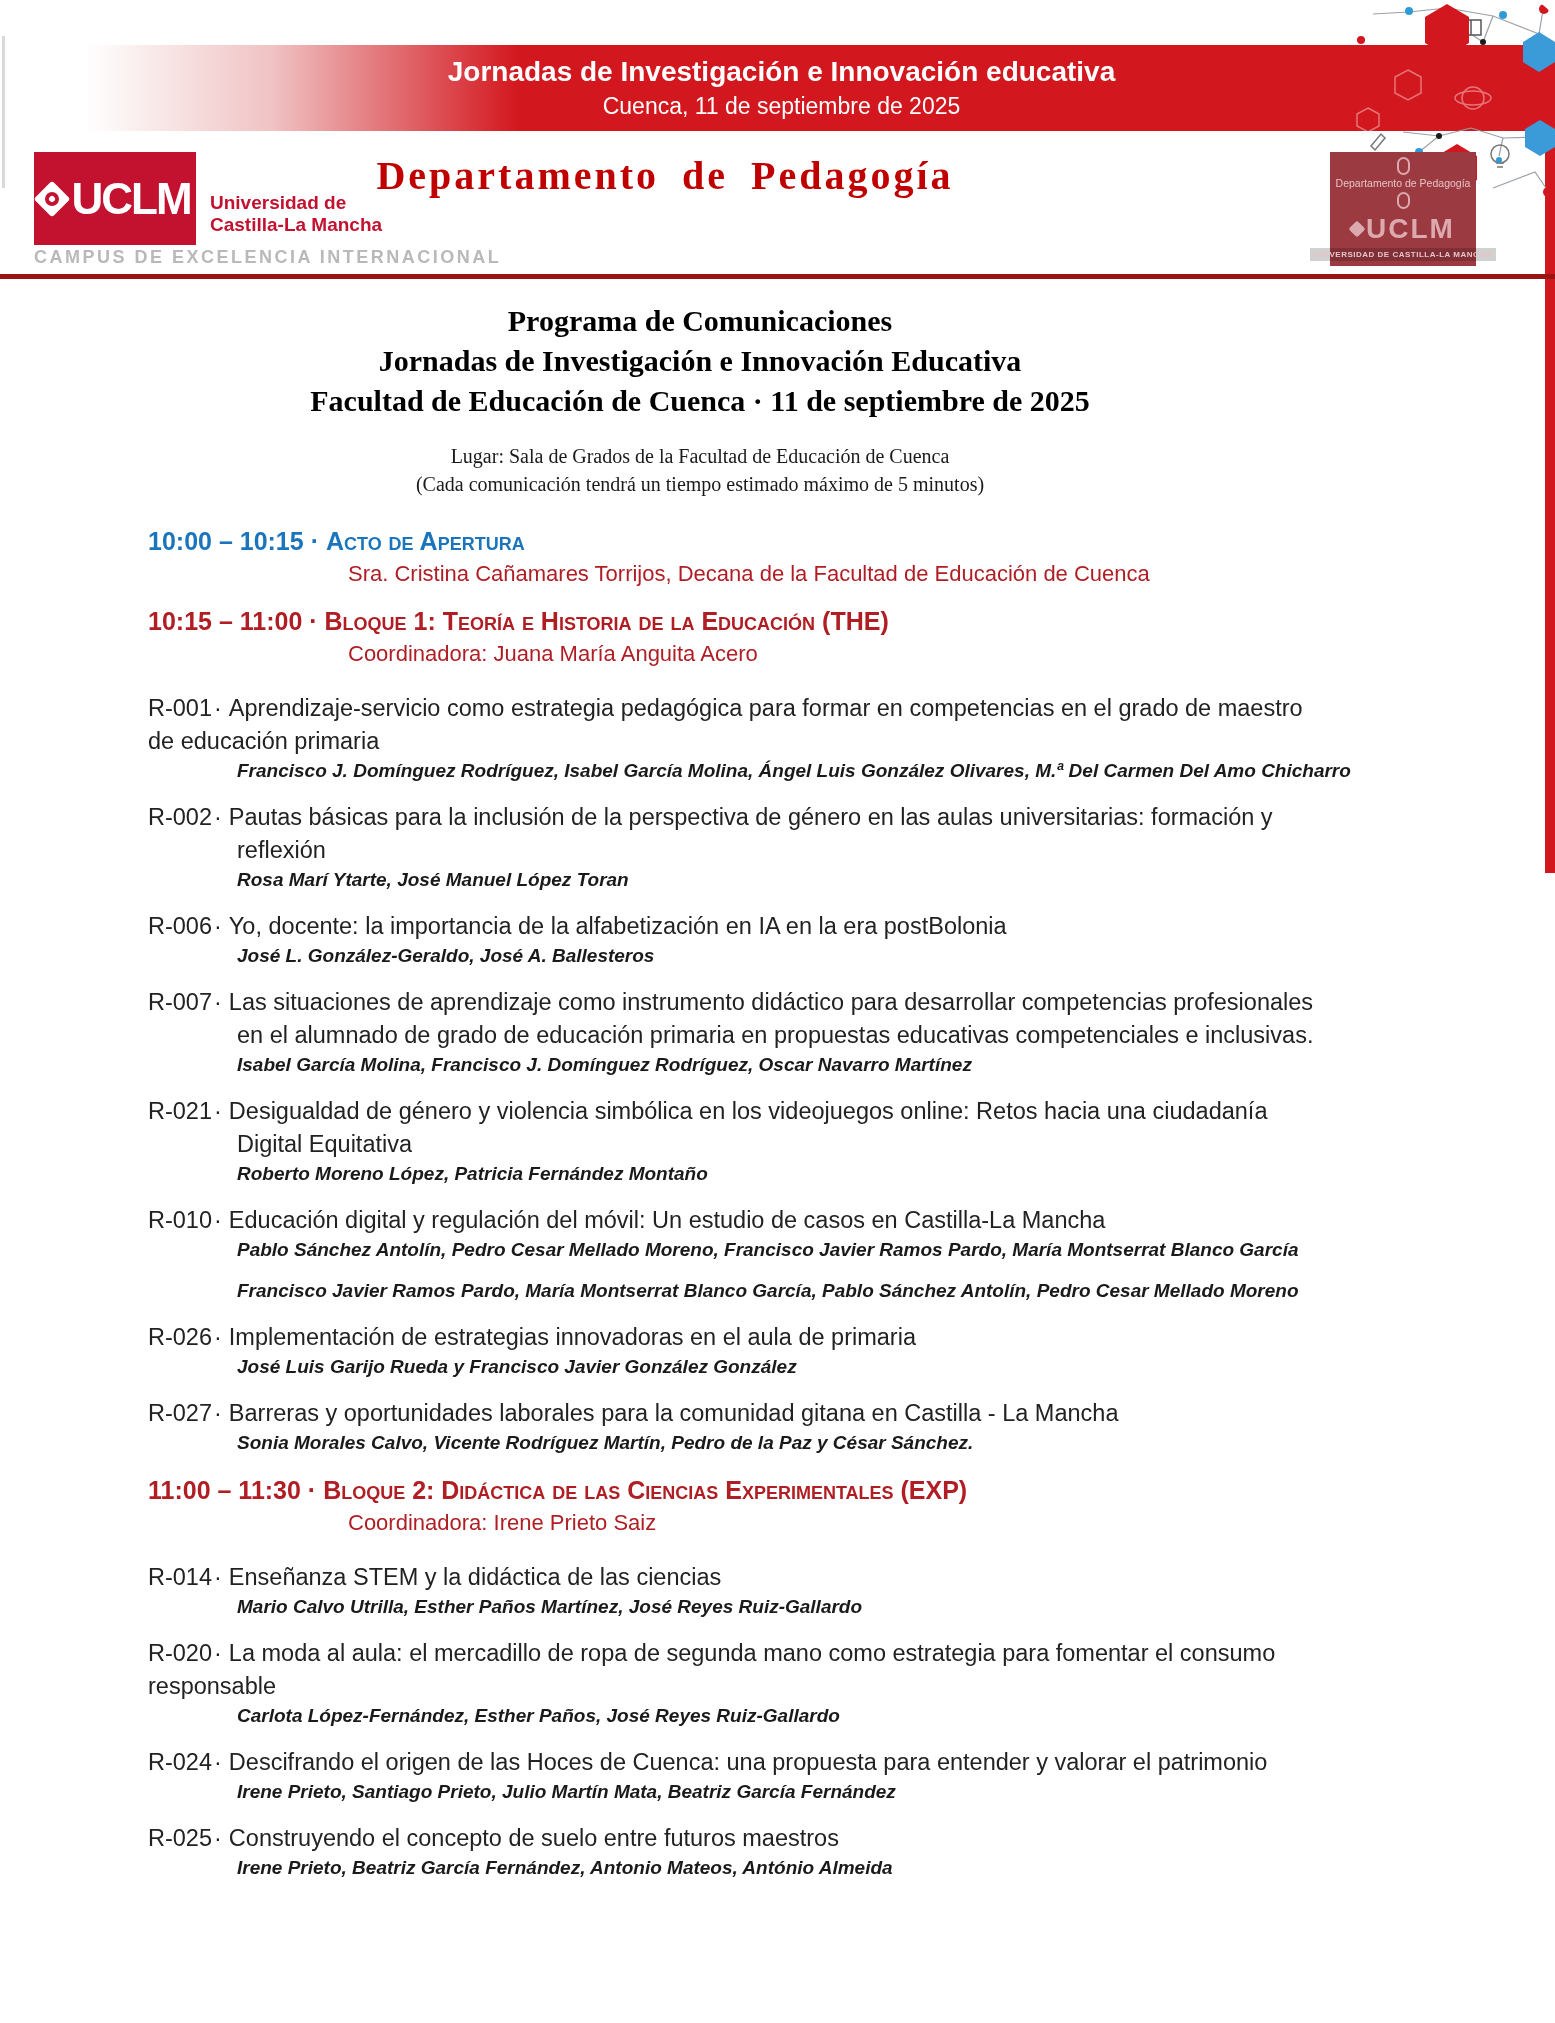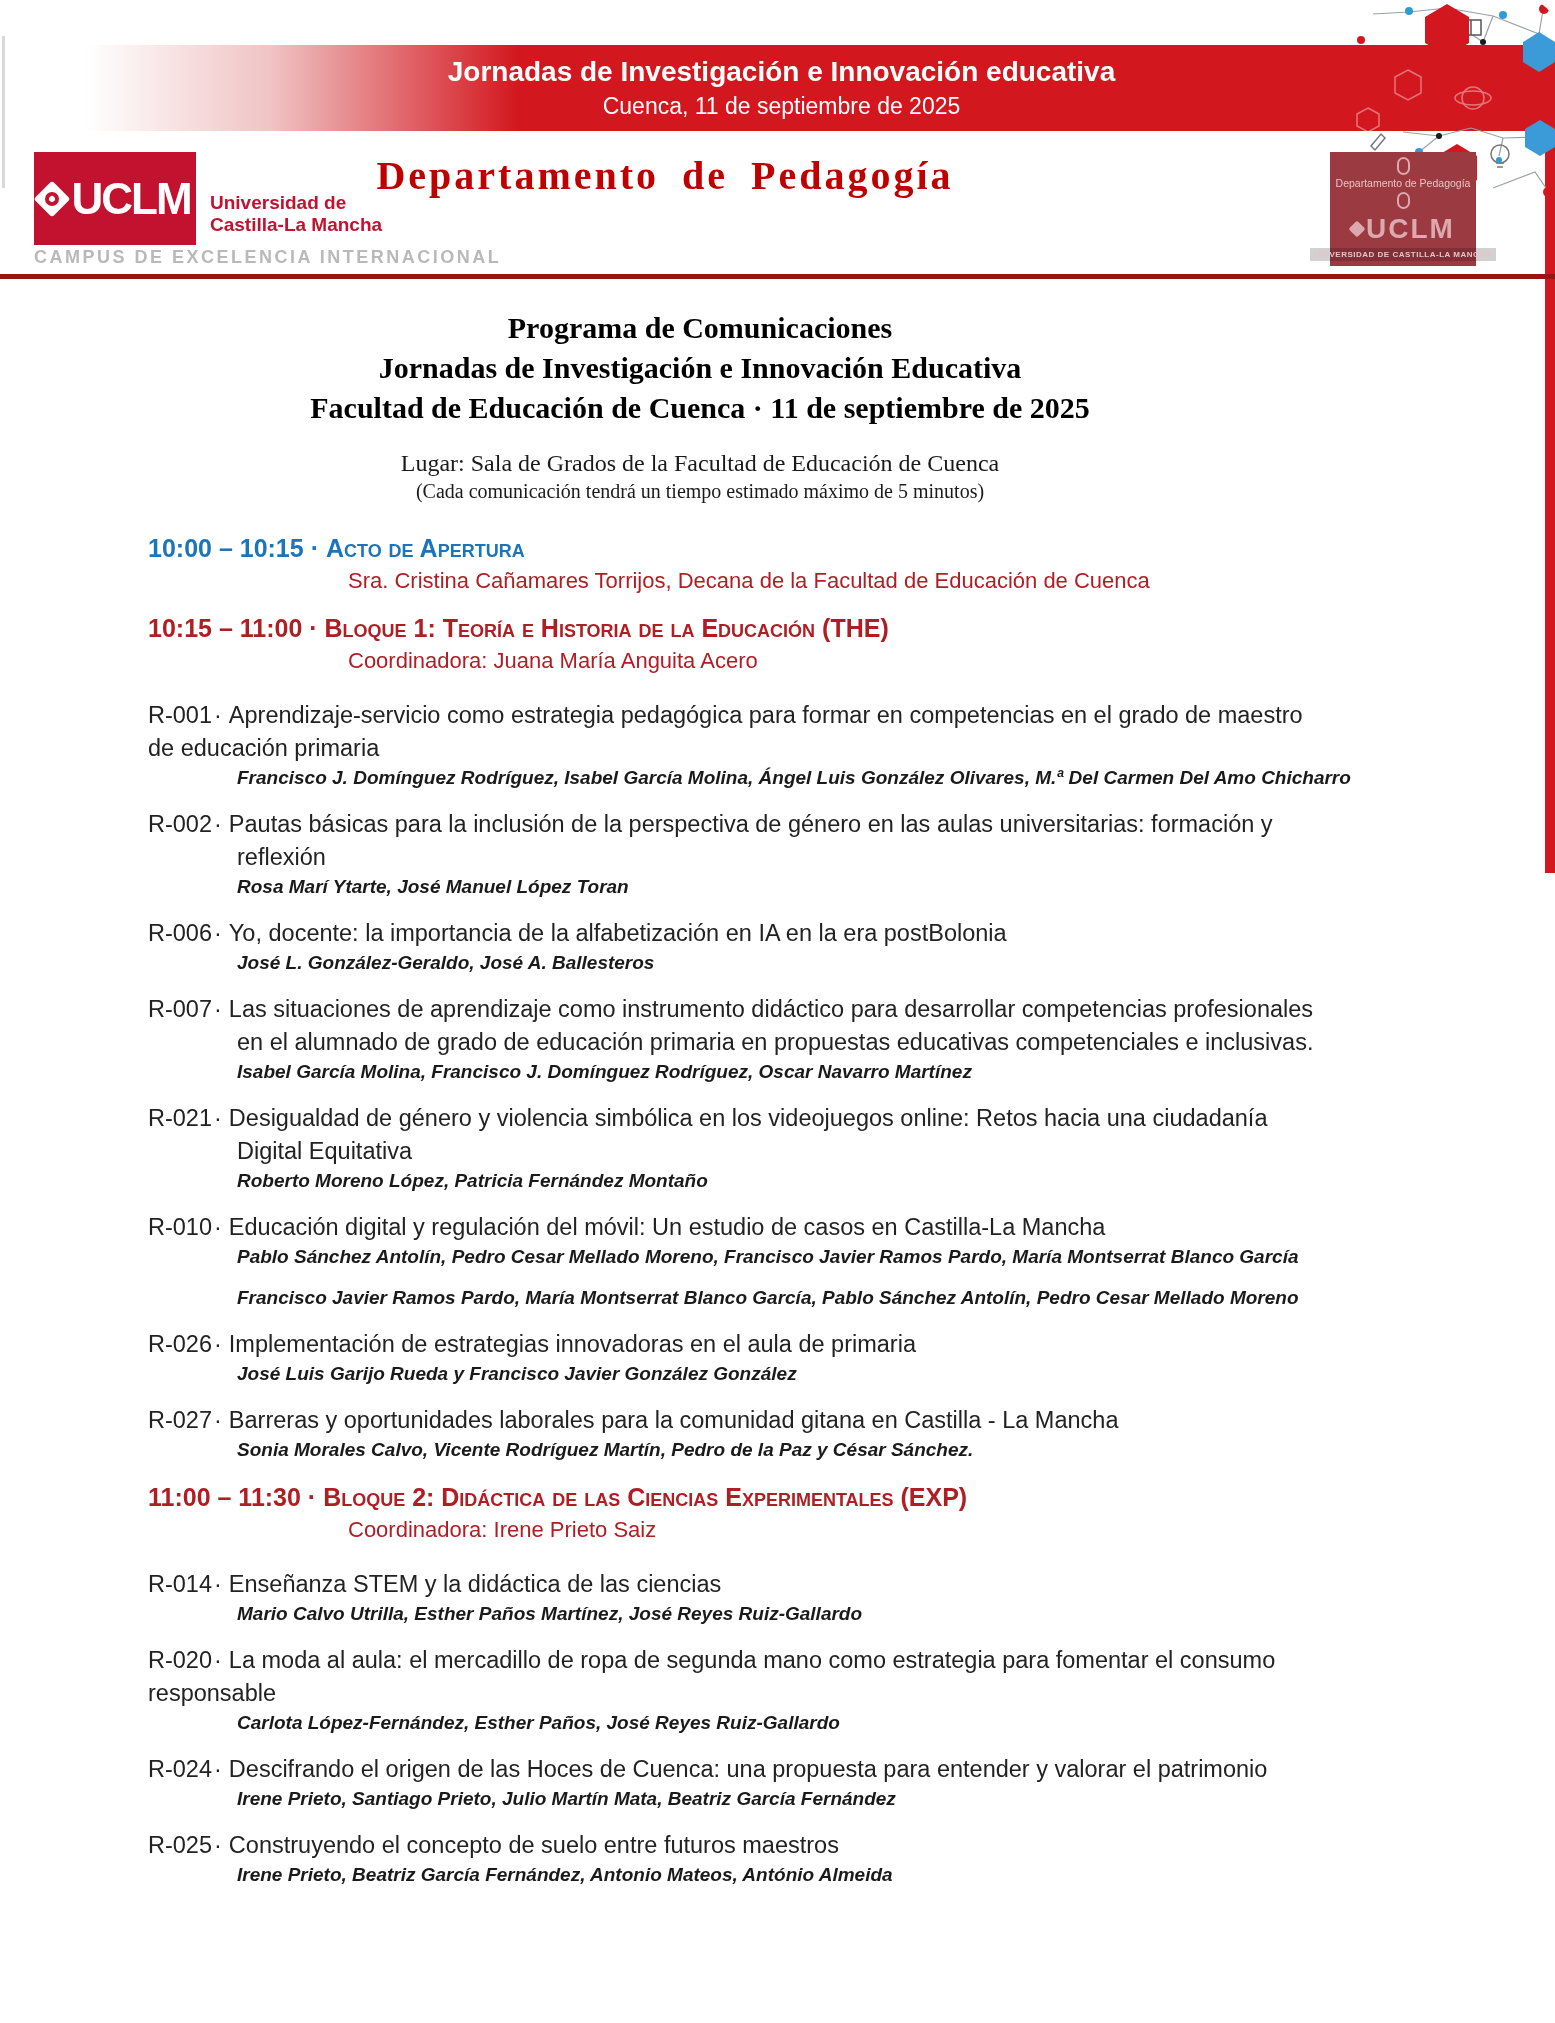--- a/index.html
+++ b/index.html
@@ -50,24 +50,24 @@
   .dept-glyph{width:13px;height:20px;border:2px solid #dba9ae;border-radius:7px;}
   .dept-box-label{color:#e7c3c6;font-size:10.5px;line-height:13px;white-space:nowrap;margin:2px 0;}
   .dept-box-acronym{display:flex;align-items:center;gap:3px;color:#dba9ae;font-weight:bold;font-size:28px;letter-spacing:2px;margin-top:4px;}
   .dept-box-acronym .mini-diamond{width:12px;height:12px;background:#dba9ae;transform:rotate(45deg);border-radius:2px;}
   .dept-box-sub{color:#e7c3c6;font-weight:bold;font-size:8px;letter-spacing:.5px;background:rgba(0,0,0,.18);
     padding:2px 4px;margin-top:3px;white-space:nowrap;}
 
   .divider{position:absolute;left:0;top:274px;width:1555px;height:5px;background:var(--divider-red);}
 
   
-  .content{position:absolute;left:148px;top:308px;width:1392px;}
+  .content{position:absolute;left:148px;top:301px;width:1392px;}
   .centered{width:1104px;text-align:center;}
   .prog-title{font-family:"Liberation Serif",serif;font-weight:bold;font-size:30px;line-height:40px;color:#000;}
-  .venue{font-family:"Liberation Serif",serif;font-size:24px;line-height:30px;color:#1a1a1a;margin-top:20px;}
+  .venue{font-family:"Liberation Serif",serif;font-size:20px;line-height:30px;color:#1a1a1a;margin-top:20px;}
   .note{font-family:"Liberation Serif",serif;font-size:20px;line-height:27px;color:#1a1a1a;}
 
   .sessions{margin-top:26px;}
   .session{margin-bottom:16px;}
   .session + .session{margin-top:14px;}
   .session-heading{font-size:25px;font-weight:bold;line-height:34px;}
   .accent-red .session-heading-inner{color:var(--heading-red);}
   .accent-blue .session-heading-inner{color:var(--heading-blue);}
   .session-title{font-variant:small-caps;}
   .session-subline{font-size:22px;line-height:28px;margin-top:2px;padding-left:200px;}

